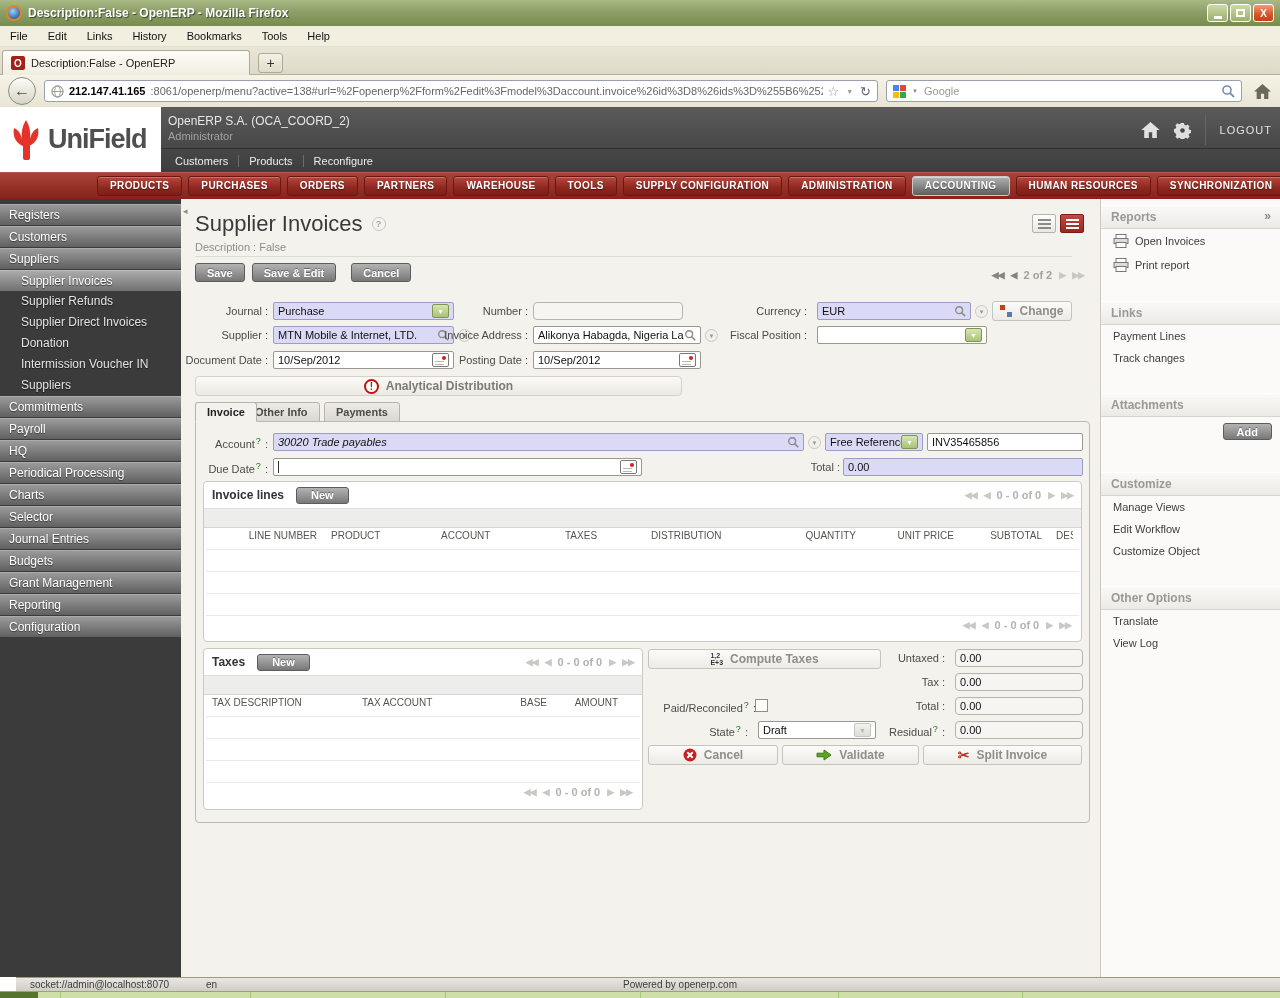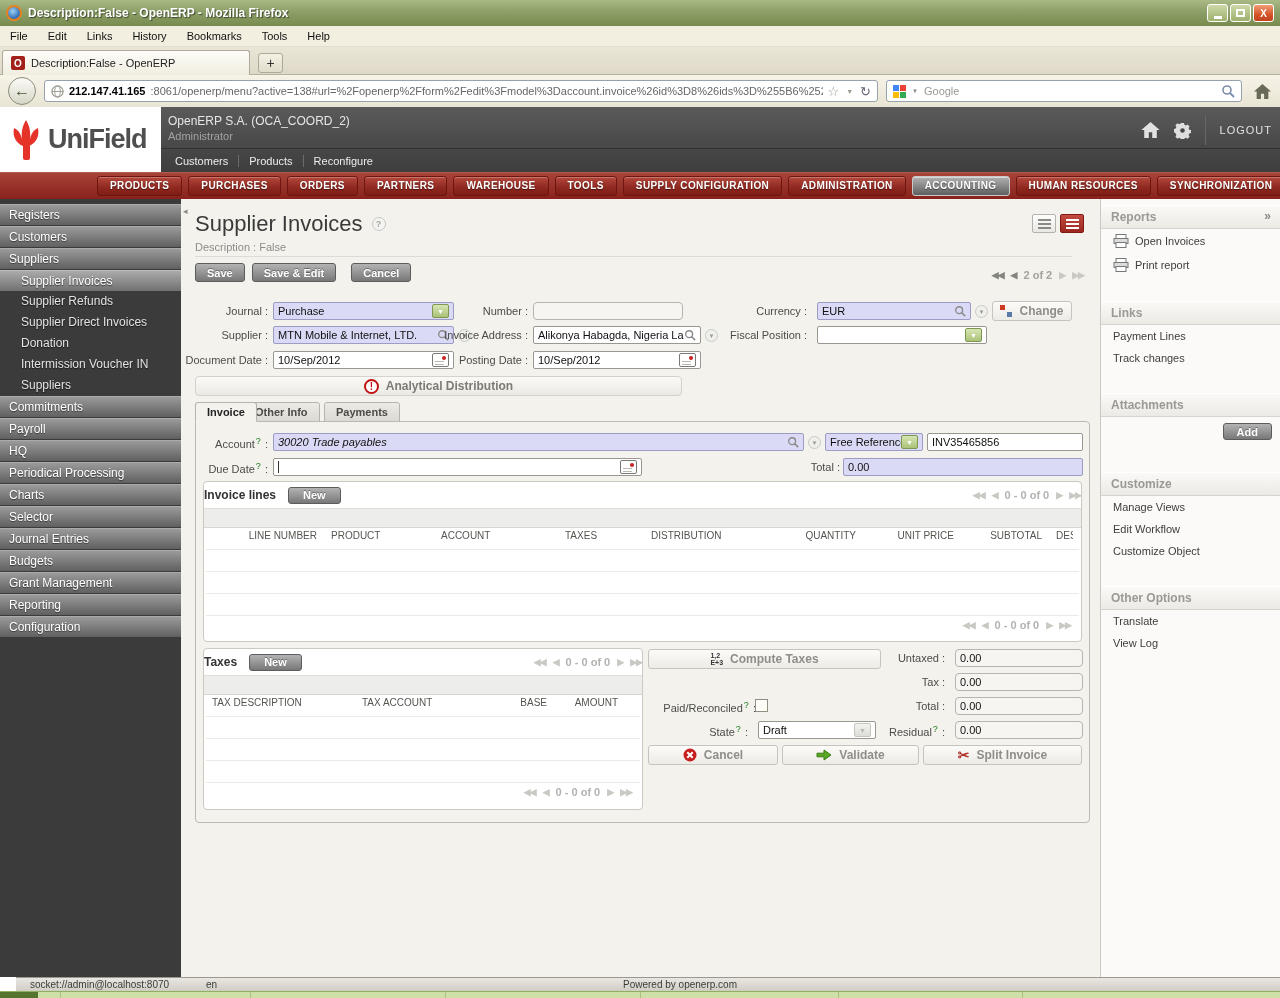--- a/index.html
+++ b/index.html
@@ -86,21 +86,21 @@
 .cal::before{content:"";position:absolute;right:2px;top:2px;width:4px;height:4px;background:#c22;border-radius:50%;}
 .cal::after{content:"";position:absolute;left:2px;top:7px;width:9px;height:5px;background:repeating-linear-gradient(to bottom,#b9b9b4 0 1px,transparent 1px 3px);}
 .caret{width:1px;height:12px;background:#333;}
 .warn{width:15px;height:15px;border-radius:50%;border:2px solid #c11212;color:#c11212;font-weight:bold;font-size:10px;display:flex;align-items:center;justify-content:center;background:#fff;flex:none;}
 .adbar{position:absolute;display:flex;align-items:center;justify-content:center;gap:7px;background:linear-gradient(#fbfaf7,#ebe9e3);border:1px solid #d4d2cb;border-radius:4px;font-size:12px;font-weight:bold;color:#7c7b76;cursor:pointer;}
 .tab1{position:absolute;height:20px;display:flex;align-items:center;padding:0 11px;font-size:11px;font-weight:bold;border:1px solid #b6b3ac;border-radius:3px 3px 0 0;cursor:pointer;}
 .tab1.on{background:#f3f2ed;border-bottom:1px solid #f3f2ed;color:#222;z-index:3;}
 .tab1.off{background:linear-gradient(#ecebe6,#dbd9d2);color:#4b4b47;}
 .panel{position:absolute;border:1px solid #bcb9b2;background:#f3f2ed;border-radius:0 4px 4px 4px;}
 .box{position:absolute;background:#fff;border:1px solid #ccc9c3;border-radius:4px;}
-.box-h{display:flex;align-items:center;height:26px;padding:0 0;gap:12px;}
+.box-h{display:flex;align-items:center;height:26px;padding:0 8px;gap:12px;}
 .box-title{font-weight:bold;font-size:12px;color:#333;}
 .cols{display:flex;align-items:center;height:20px;background:#ededeb;border-top:1px solid #e0deda;border-bottom:1px solid #d8d6d2;font-size:10px;color:#55544f;padding:0 8px;}
 .col{white-space:nowrap;overflow:hidden;margin-top:35px;}
 .r{text-align:right;}
 .rowline{height:22px;border-bottom:1px solid #eae9e5;margin:0 2px;}
 .lightbtn{position:absolute;background:linear-gradient(#fcfbf9,#edebe6);border:1px solid #c6c4be;border-radius:3px;color:#8f8e8a;font-weight:bold;font-size:12px;display:flex;align-items:center;justify-content:center;gap:7px;cursor:pointer;}
 .calcic{font-size:7px;font-weight:bold;color:#333;line-height:7px;text-align:left;}
 .chg-ic{position:relative;width:12px;height:12px;flex:none;}
 .chg-ic i{position:absolute;width:5px;height:5px;display:block;}
 .checkbox{position:absolute;width:13px;height:13px;background:#fefdf8;border:1px solid #8f8f82;cursor:pointer;}

